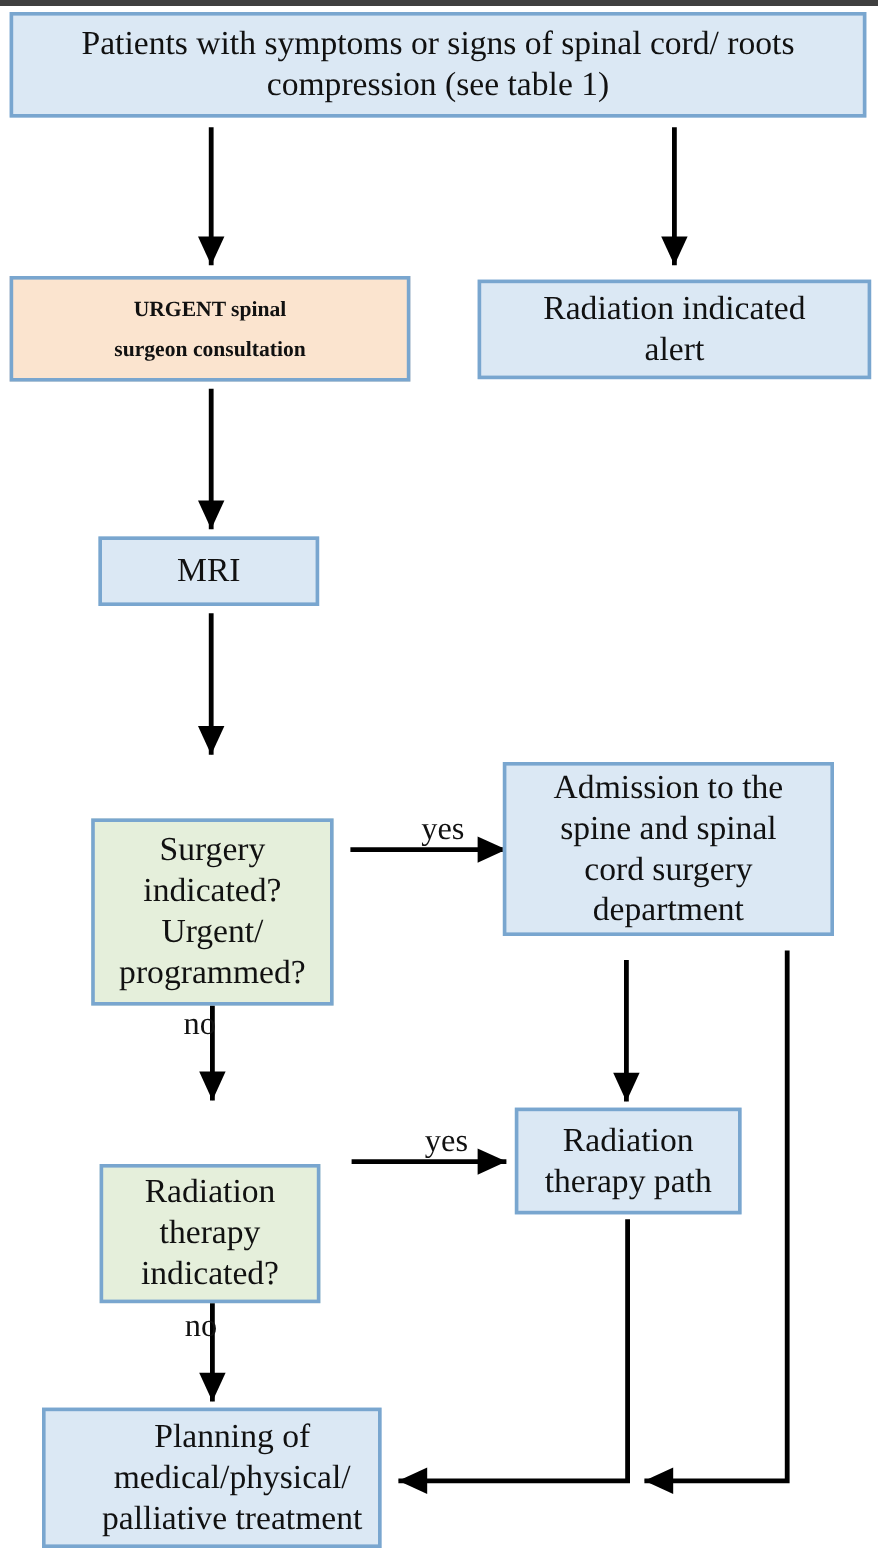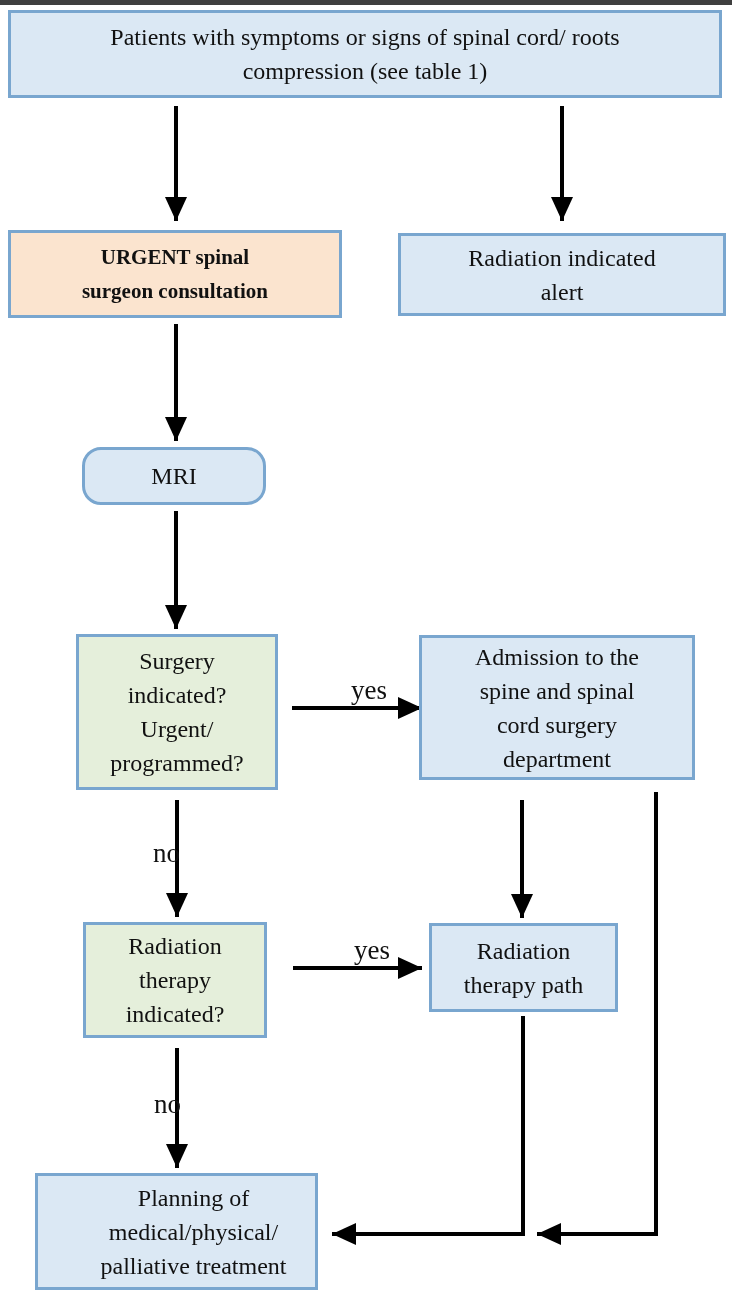--- a/index.html
+++ b/index.html
@@ -33,36 +33,36 @@
   .node {
     position: absolute;
     box-sizing: border-box;
     display: flex;
     align-items: center;
     justify-content: center;
     text-align: center;
     white-space: pre-line;
     border: 3px solid var(--box-blue-border, #79a6cf);
     background: var(--box-blue-fill, #dbe8f4);
-    font-size: 24px;
+    font-size: 28px;
     line-height: 34px;
   }
-  .node.green  { background: var(--box-green-fill, #e5efdb); }
-  .node.orange { background: var(--box-orange-fill, #fbe4cf); font-weight: bold; font-size: 21px; }
+  .node.green  { background: var(--box-green-fill, #e5efdb); margin-top: 48px; }
+  .node.orange { background: var(--box-orange-fill, #fbe4cf); font-weight: bold; font-size: 18px; }
   .edge-label {
     position: absolute;
     font-size: 27px;
     line-height: 30px;
     text-align: right;
   }
   
   #n-patients  { left: 8px;   top: 10px;   width: 714px; height: 88px;  }
   #n-urgent    { left: 8px;   top: 230px;  width: 334px; height: 88px;  }
   #n-alert     { left: 398px; top: 233px;  width: 328px; height: 83px;  }
-  #n-mri       { left: 82px;  top: 447px;  width: 184px; height: 58px; border-radius: 19px;  }
+  #n-mri       { left: 82px;  top: 447px;  width: 184px; height: 58px;  }
   #n-surgery   { left: 76px;  top: 634px;  width: 202px; height: 156px; }
   #n-admission { left: 419px; top: 635px;  width: 276px; height: 145px; }
   #n-rtq       { left: 83px;  top: 922px;  width: 184px; height: 116px; }
   #n-rtpath    { left: 429px; top: 923px;  width: 189px; height: 89px;  }
   #n-planning  { left: 35px;  top: 1173px; width: 283px; height: 117px; padding-left: 34px; }
   
   #lbl-yes1 { left: 317px; top: 675px;  width: 70px; }
   #lbl-no1  { left: 120px; top: 838px;  width: 60px; }
   #lbl-yes2 { left: 320px; top: 935px;  width: 70px; }
   #lbl-no2  { left: 121px; top: 1089px; width: 60px; }

